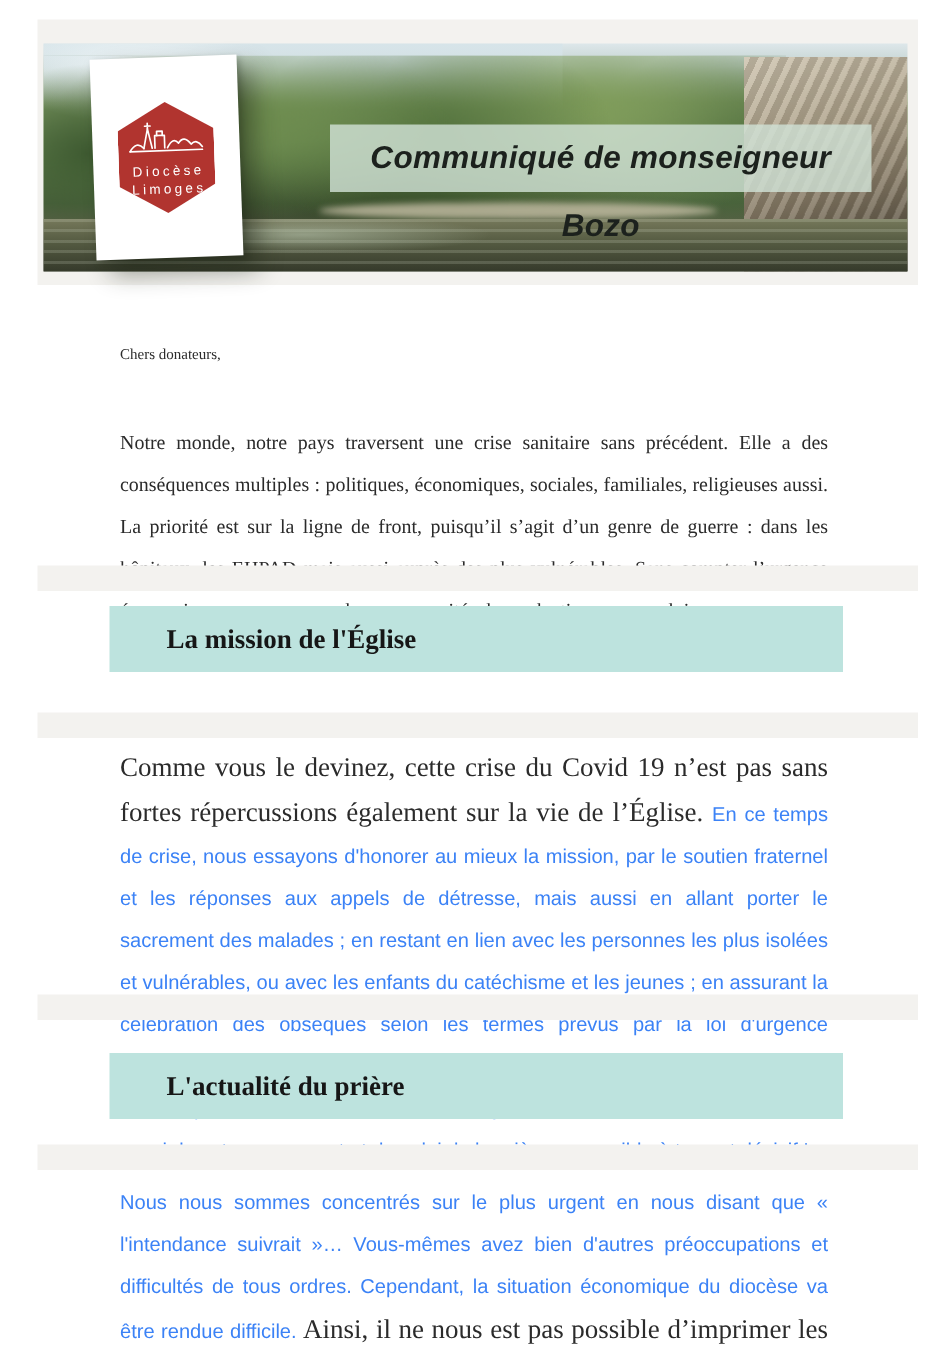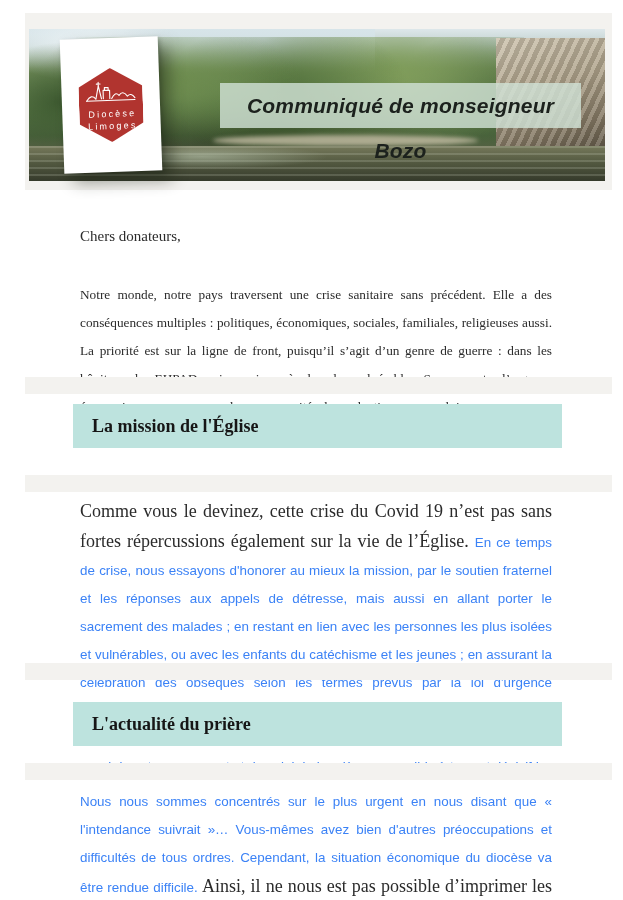--- a/index.html
+++ b/index.html
@@ -75,41 +75,41 @@
     clip-path:polygon(50% 0%, 100% 25%, 100% 75%, 50% 100%, 0% 75%, 0% 25%);
     display:flex; flex-direction:column; align-items:center; justify-content:center;
   }
   .hexagon svg { display:block; margin-bottom:3px; }
   .logo-line {
     font-family:"Liberation Sans", sans-serif; font-size:9px; line-height:12px;
     color:#ffffff; letter-spacing:2.2px; text-indent:2.2px; text-align:center; font-weight:400;
   }
   
   .text-col { position:absolute; left:80px; width:472px; }
-  .greeting { top:227px; font-size:15px; line-height:19px; }
+  .greeting { top:227px; font-size:10px; line-height:19px; }
   .para { text-align:justify; font-size:13.3px; line-height:28px; }
   .intro { top:281px; }
   .para-mission { top:497px; }
   .para-actualite { top:788px; }
   .run-serif { font-family:Liberation Serif, serif; font-size:18px; }
   .run-sans  { font-family:"Liberation Sans", sans-serif; font-size:13.4px; color:#3b82f6; }
   
   .divider { position:absolute; left:25px; width:587px; height:17px; background:var(--divider-gray,#f3f2ef); }
   .divider-a { top:377px; }
   .divider-b { top:475px; }
   .divider-c { top:663px; }
   .divider-d { top:763px; }
   .section-band {
     position:absolute; left:73px; width:489px; height:44px;
     background:var(--teal-band,#bde3de);
   }
   .band-1 { top:404px; }
   .band-2 { top:702px; }
   .section-heading {
-    display:block; padding-left:19px; line-height:44px;
+    display:block; padding-left:38px; line-height:44px;
     font-family:"Liberation Serif", serif; font-weight:700; font-size:18px; color:#161616;
   }
 </style>
 </head>
 <body>
 
 <div class="page">
 
   <div class="header-wrap">
     <div class="photo">

